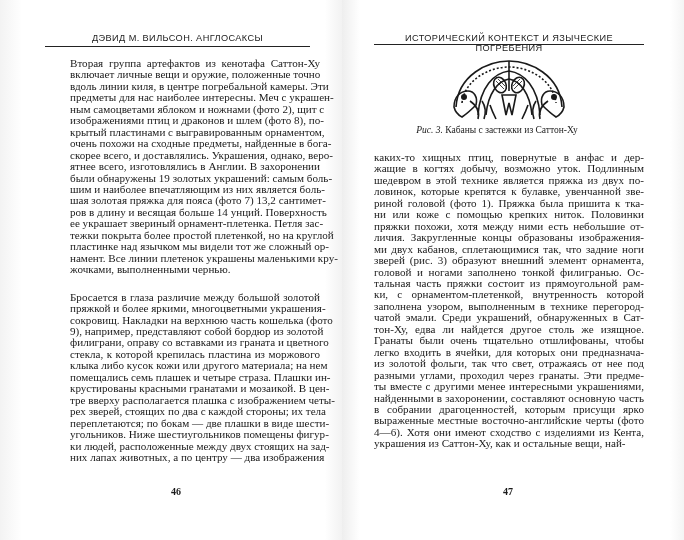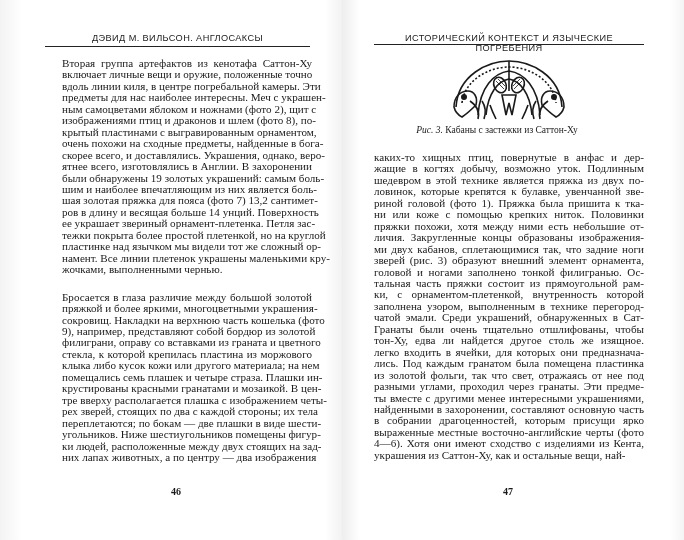--- a/index.html
+++ b/index.html
@@ -25,21 +25,21 @@
   }
   .left .running-head { left: 45px; width: 265px; }
   .right .running-head { left: 32px; width: 270px; }
   .rule { position: absolute; height: 1.4px; background: #222; }
   .left .rule { top: 46px; left: 45px; width: 265px; }
   .right .rule { top: 44px; left: 32px; width: 270px; }
   .body-text {
     position: absolute; font-size: 11.1px; line-height: 11.45px;
     text-align: justify; hyphens: manual;
   }
-  .left .body-text { top: 58px; left: 48px; width: 264px; }
+  .left .body-text { top: 58px; left: 56px; width: 264px; }
   .right .body-text { top: 152px; left: 32px; width: 270px; }
   .body-text p { margin: 0; text-indent: 14px; }
   .body-text p.cont { text-indent: 0; }
   .line { display: block; text-align-last: justify; white-space: nowrap; }
   .line.last { text-align-last: left; }
   .page-num { position: absolute; top: 486px; font-size: 10px; width: 40px; text-align: center; font-weight: bold; }
   .left .page-num { left: 156px; }
   .right .page-num { left: 146px; }
   .figure { position: absolute; top: 57px; left: 108px; width: 118px; height: 64px; }
   .caption {
@@ -143,24 +143,23 @@
           <span class="line">ни или коже с помощью крепких ниток. Половинки</span>
           <span class="line">пряжки похожи, хотя между ними есть небольшие от-</span>
           <span class="line">личия. Закругленные концы образованы изображения-</span>
           <span class="line">ми двух кабанов, сплетающимися так, что задние ноги</span>
           <span class="line">зверей (рис. 3) образуют внешний элемент орнамента,</span>
           <span class="line">головой и ногами заполнено тонкой филигранью. Ос-</span>
           <span class="line">тальная часть пряжки состоит из прямоугольной рам-</span>
           <span class="line">ки, с орнаментом-плетенкой, внутренность которой</span>
           <span class="line">заполнена узором, выполненным в технике перегород-</span>
           <span class="line">чатой эмали. Среди украшений, обнаруженных в Сат-</span>
+          <span class="line">тон-Ху, едва ли найдется другое столь же изящное.</span>
           <span class="line">Гранаты были очень тщательно отшлифованы, чтобы</span>
-          <span class="line">тон-Ху, едва ли найдется другое столь же изящное.</span>
           <span class="line">легко входить в ячейки, для которых они предназнача-</span>
-          <span class="line">лись. Под каждым гранатом была помещена пластинка</span>
           <span class="line">из золотой фольги, так что свет, отражаясь от нее под</span>
           <span class="line">разными углами, проходил через гранаты. Эти предме-</span>
           <span class="line">ты вместе с другими менее интересными украшениями,</span>
           <span class="line">найденными в захоронении, составляют основную часть</span>
           <span class="line">в собрании драгоценностей, которым присущи ярко</span>
           <span class="line">выраженные местные восточно-английские черты (фото</span>
           <span class="line">4—6). Хотя они имеют сходство с изделиями из Кента,</span>
           <span class="line last">украшения из Саттон-Ху, как и остальные вещи, най-</span>
         </p>
       </div>

